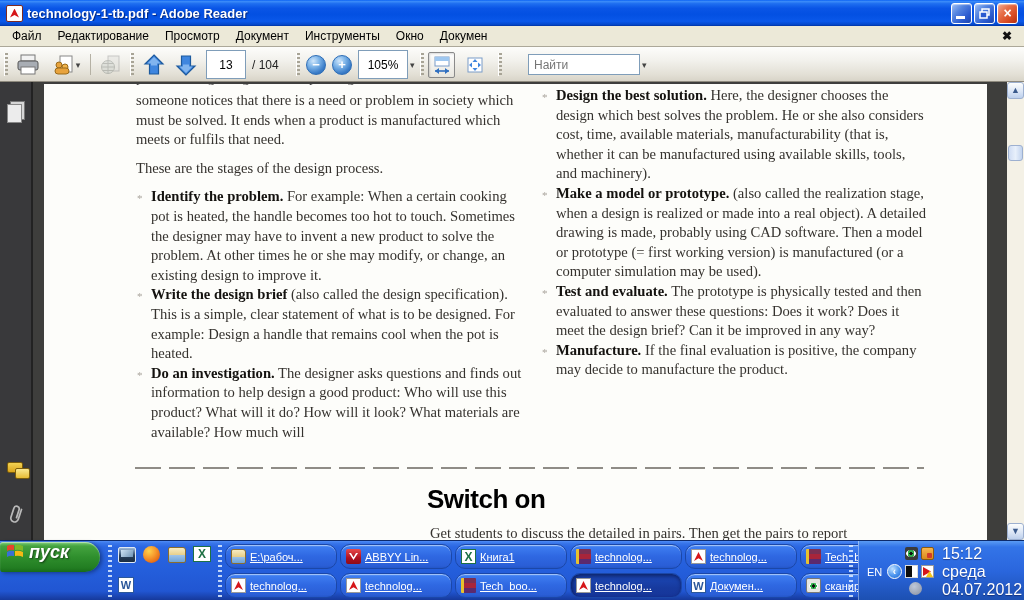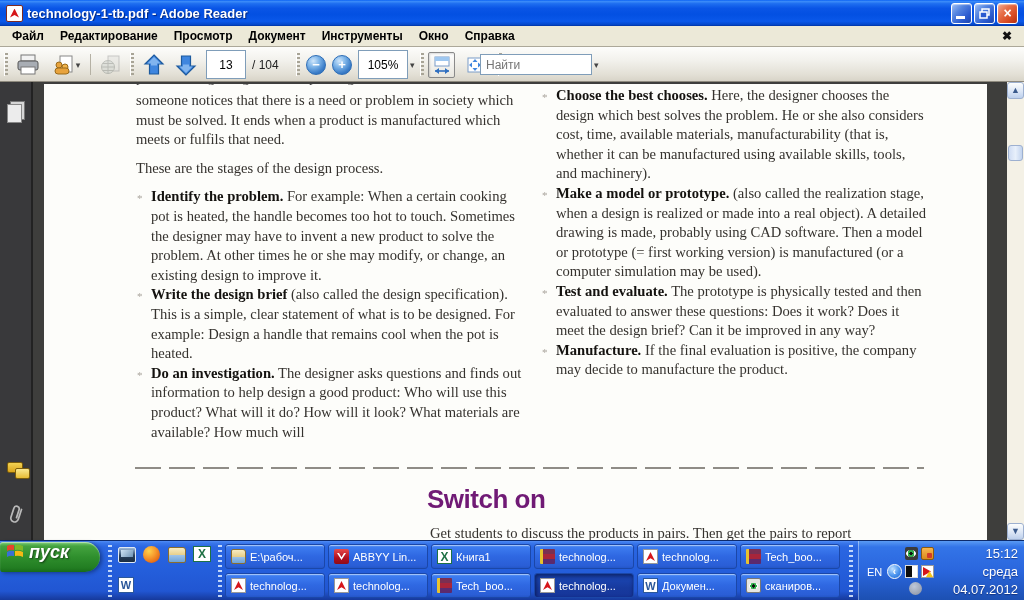--- a/index.html
+++ b/index.html
@@ -19,21 +19,21 @@
   .wbtn { width:21px; height:21px; border:1px solid #fff; border-radius:3px; color:#fff;
     display:flex; align-items:center; justify-content:center; position:relative;
     background:linear-gradient(135deg,#9dbef5 0%,#5585e0 35%,#2c5cd0 70%,#1c44ae 100%);
     box-shadow:inset 0 1px 1px rgba(255,255,255,.5); }
   .wbtn.close { background:linear-gradient(135deg,#f2ac94 0%,#e7704a 35%,#d84a22 70%,#b23010 100%); font-weight:bold; font-size:14px; }
   .glyph-min { position:absolute; left:4px; bottom:4px; width:9px; height:3px; background:#fff; }
 
   
   .menubar { position:absolute; left:0; top:26px; width:1024px; height:21px; background:#ece9d8;
     border-bottom:1px solid #aca899; display:flex; align-items:center; padding:0 4px; font-size:12px; color:#000; }
-  .mitem { padding:10px 8px; cursor:default;font-weight:bold; }
+  .mitem { padding:10px 8px; cursor:default; }
   .menubar-close { margin-left:auto; margin-right:8px; font-weight:bold; font-size:12px; color:#111; }
 
   
   .toolbar { position:absolute; left:0; top:47px; width:1024px; height:35px;
     background:linear-gradient(180deg,#fdfdfb 0%,#f2f1ec 40%,#e3e0d6 80%,#d8d4c8 100%);
     border-bottom:1px solid #8e8a7e; }
   .tb { position:absolute; top:4px; height:27px; display:flex; align-items:center; justify-content:center; }
   .handle { position:absolute; top:6px; width:4px; height:23px;
     background:repeating-linear-gradient(180deg,#a8a496 0 2px,transparent 2px 4px);
     border-left:1px solid #fff; }
@@ -68,21 +68,21 @@
     font-family:"Liberation Serif",serif; font-size:14.6px; color:#4a4a4a; }
   .colL { position:absolute; left:92px; top:7px; width:389px; }
   .colR { position:absolute; left:497px; top:2px; width:389px; }
   .para { margin-bottom:9px; }
   .bullet { position:relative; padding-left:15px; }
   .bmark { position:absolute; left:1px; top:2px; font-size:11px; color:#a9a49c; }
   .lead { font-weight:bold; color:#14120f; }
   .rule { position:absolute; left:91px; top:383px; width:789px; height:2px;
     background:repeating-linear-gradient(90deg,#8f8c86 0 26px,transparent 26px 34px); }
   .switch-heading { position:absolute; left:383px; top:400px; font-family:"Liberation Sans",sans-serif;
-    font-weight:bold; font-size:26px; letter-spacing:-0.5px; color:#701a75; }
+    font-weight:bold; font-size:26px; letter-spacing:-0.5px; color:#000000; }
   .footline { position:absolute; left:386px; top:440px; white-space:nowrap; }
 
   
   .vscroll { position:absolute; right:0; top:0; width:17px; height:458px; background:#f4f1e6; }
   .sbtn { position:absolute; left:0; width:17px; height:17px; border:1px solid #9db0d0; border-radius:3px;
     background:linear-gradient(180deg,#fdfefd 0%,#d9e4f5 60%,#bccfec 100%);
     color:#3a5a8c; font-size:9px; font-weight:bold; text-align:center; line-height:15px; }
   .sb-up { top:0; } .sb-down { bottom:0; }
   .sthumb { position:absolute; left:1px; top:63px; width:15px; height:16px; border:1px solid #9db0d0; border-radius:3px;
     background:linear-gradient(90deg,#cfdcf3,#e8f0fb 50%,#c2d3ee); }
@@ -103,25 +103,25 @@
   .ic-desktop::after{ content:""; position:absolute; left:2px; top:2px; width:12px; height:7px; background:linear-gradient(135deg,#cfe4f5,#6e93b5); }
   .ic-firefox { border-radius:50%; background:radial-gradient(circle at 35% 30%,#ffd24a 0%,#f79b2e 40%,#e56a14 75%,#c24e0a 100%); width:17px; height:17px; }
   .ic-folderql { background:linear-gradient(180deg,#f7ecc3 0%,#e8cf8a 50%,#9ec3e8 52%,#6da3d8 100%); border:1px solid #8a6d2f; border-radius:2px 3px 2px 2px; }
   .ic-excel { background:#fff; border:1px solid #1e7145; }
   .ic-excel::after { content:"X"; position:absolute; left:0; right:0; top:0; bottom:0; color:#1e7145; font-weight:bold; font-size:12px; text-align:center; line-height:15px; }
   .ic-word { background:#fff; border:1px solid #2b579a; }
   .ic-word::after { content:"W"; position:absolute; left:0; right:0; top:0; bottom:0; color:#2b579a; font-weight:bold; font-size:11px; text-align:center; line-height:14px; }
 
   .trow { position:absolute; left:225px; width:614px; height:26px; display:flex; gap:3px; }
   .r1 { top:3px; } .r2 { top:32px; }
-  .tbtn { width:100px; height:25px; border-radius:3px; border:1px solid #1b47a8;
+  .tbtn { width:112px; height:25px; border-radius:10px; border:1px solid #1b47a8;
     background:linear-gradient(180deg,#6ba1f7 0%,#3d7cf0 10%,#2f68e2 48%,#2a5ed6 90%,#2456c8 100%);
     box-shadow:inset 0 1px 0 rgba(255,255,255,.4);
     display:flex; align-items:center; gap:4px; padding:0 5px; color:#fff; font-size:11px;
-    overflow:hidden; white-space:nowrap; flex:none; }
+    overflow:hidden; white-space:nowrap; flex:none;text-decoration:underline; }
   .tbtn.active { background:linear-gradient(180deg,#1c49b8 0%,#173a9e 60%,#16359a 100%); box-shadow:inset 1px 2px 4px rgba(0,5,40,.6); }
   .ti { width:15px; height:15px; flex:none; position:relative; }
   .ic-pdf { background:#fff; border:1px solid #999; }
   .ic-pdf::after { content:""; position:absolute; left:2px; top:2px; right:2px; bottom:2px;
     background:#d6161a; clip-path:polygon(50% 0,100% 100%,50% 70%,0 100%); }
   .ic-rar { background:linear-gradient(180deg,#7a2f52 0 34%, #a8253a 34% 67%, #5c2a6e 67% 100%); border-left:3px solid #e8c22e; border-radius:1px; }
   .ic-abbyy { background:linear-gradient(180deg,#e84a4a 0%,#b01020 60%,#8e0c18 100%); border-radius:2px; }
   .ic-abbyy::after { content:""; position:absolute; left:3px; top:4px; width:9px; height:7px; background:#fff; clip-path:polygon(0 0,50% 100%,100% 0,78% 0,50% 60%,22% 0); }
   .ic-scan { background:#e6e6e2; border:1px solid #777; border-radius:2px; }
   .ic-scan::after { content:""; position:absolute; left:2px; top:4px; width:9px; height:6px; border-radius:50%;
@@ -139,21 +139,21 @@
   .tr-eye { background:#3a3a3a; border-radius:2px; }
   .tr-eye::after { content:""; position:absolute; left:1px; top:3px; width:10px; height:7px; border-radius:50%;
     background:radial-gradient(circle at 50% 50%,#111 0 28%,#2fae4b 28% 55%,#fff 55% 100%); }
   .tr-clip { background:linear-gradient(180deg,#f7b64f,#d98a1c); border:1px solid #8a5a10; border-radius:2px; }
   .tr-clip::after { content:""; position:absolute; right:1px; bottom:1px; width:5px; height:5px; background:#d23a2a; border-radius:1px; }
   .tr-bw { background:linear-gradient(90deg,#0c0c0c 0 52%,#fff 52% 100%); border:1px solid #dadada; }
   .tr-warn { background:#fff; border:1px solid #999; }
   .tr-warn::before { content:""; position:absolute; left:1px; top:1px; width:8px; height:9px; background:#d6161a; clip-path:polygon(0 0,100% 50%,0 100%); }
   .tr-warn::after { content:""; position:absolute; right:0; bottom:0; width:7px; height:6px; background:#f5c518; clip-path:polygon(50% 0,100% 100%,0 100%); }
   .tr-skype { border-radius:50%; background:radial-gradient(circle at 40% 35%,#dcdcdc,#9a9a9a); opacity:.85; }
-  .clock { position:absolute; right:6px; top:4px; width:76px; color:#fff; font-size:13px; text-align:right; line-height:18px; text-shadow:0 1px 1px rgba(0,0,40,.4); }
+  .clock { position:absolute; right:6px; top:4px; width:76px; color:#fff; font-size:16px; line-height:18px; text-shadow:0 1px 1px rgba(0,0,40,.4); }
 </style>
 </head>
 <body>
 
 <div class="screen">
 
   <div class="titlebar">
     <div class="appico"></div>
     <span class="wtitle">technology-1-tb.pdf - Adobe Reader</span>
     <div class="winbtns">
@@ -172,21 +172,21 @@
     </div>
   </div>
 
   <div class="menubar">
     <span class="mitem">Файл</span>
     <span class="mitem">Редактирование</span>
     <span class="mitem">Просмотр</span>
     <span class="mitem">Документ</span>
     <span class="mitem">Инструменты</span>
     <span class="mitem">Окно</span>
-    <span class="mitem">Справка</span>
+    <span class="mitem">Докумен</span>
     <span class="menubar-close">✖</span>
   </div>
 
   <div class="toolbar">
     <div class="handle" style="left:4px"></div>
     <div class="tb" style="left:14px;width:28px">
       <svg width="24" height="22">
           <rect x="5" y="1" width="14" height="6" fill="#f2f2f2" stroke="#777"></rect>
           <rect x="2" y="7" width="20" height="9" rx="2" fill="#a8adb4" stroke="#555"></rect>
           <rect x="5" y="13" width="14" height="7" fill="#fff" stroke="#777"></rect>
@@ -254,21 +254,21 @@
       <svg width="20" height="20">
             <rect x="3" y="3" width="14" height="14" fill="#fff" stroke="#7a9cc8"></rect>
             <path d="M10 4 l2.5 3 h-5 z" fill="#3f86df"></path>
             <path d="M10 16 l2.5 -3 h-5 z" fill="#3f86df"></path>
             <path d="M4 10 l3 -2.5 v5 z" fill="#3f86df"></path>
             <path d="M16 10 l-3 -2.5 v5 z" fill="#3f86df"></path>
           </svg>
     </div>
       </div>
     <div class="handle" style="left:498px"></div>
-    <div class="tb" style="left:480px">
+    <div class="tb" style="left:528px">
       <input class="findfield" placeholder="Найти" style="">
       <span class="caret">▾</span>
     </div>
   </div>
 
   <div class="content">
     <div class="sidebar">
       <div class="sbico sb-pages"></div>
       <div class="sbico sb-comments"></div>
       <div class="sbico sb-clip">
@@ -295,39 +295,39 @@
           </div>
           <div class="bullet">
             <span class="bmark">*</span>
             <span class="lead">Do an investigation.</span><span> The designer asks questions and finds out information to help design a good product: Who will use this product? What will it do? How will it look? What materials are available? How much will</span>
           </div>
         </div>
 
         <div class="colR doc-text">
           <div class="bullet">
             <span class="bmark">*</span>
-            <span class="lead">Choose the best chooses.</span><span> Here, the designer chooses the design which best solves the problem. He or she also considers cost, time, available materials, manufacturability (that is, whether it can be manufactured using available skills, tools, and machinery).</span>
+            <span class="lead">Design the best solution.</span><span> Here, the designer chooses the design which best solves the problem. He or she also considers cost, time, available materials, manufacturability (that is, whether it can be manufactured using available skills, tools, and machinery).</span>
           </div>
           <div class="bullet">
             <span class="bmark">*</span>
             <span class="lead">Make a model or prototype.</span><span> (also called the realization stage, when a design is realized or made into a real object). A detailed drawing is made, probably using CAD software. Then a model or prototype (= first working version) is manufactured (or a computer simulation may be used).</span>
           </div>
           <div class="bullet">
             <span class="bmark">*</span>
             <span class="lead">Test and evaluate.</span><span> The prototype is physically tested and then evaluated to answer these questions: Does it work? Does it meet the design brief? Can it be improved in any way?</span>
           </div>
           <div class="bullet">
             <span class="bmark">*</span>
             <span class="lead">Manufacture.</span><span> If the final evaluation is positive, the company may decide to manufacture the product.</span>
           </div>
         </div>
 
         <div class="rule"></div>
         <div class="switch-heading">Switch on</div>
-        <div class="footline doc-text">Get students to discuss the products in pairs. Then get the pairs to report</div>
+        <div class="footline doc-text">Get students to discuss the detailed in pairs. Then get the pairs to report</div>
       </div>
     </div>
 
     <div class="vscroll">
       <div class="sbtn sb-up">▲</div>
       <div class="sthumb"></div>
       <div class="sbtn sb-down">▼</div>
     </div>
   </div>
 

